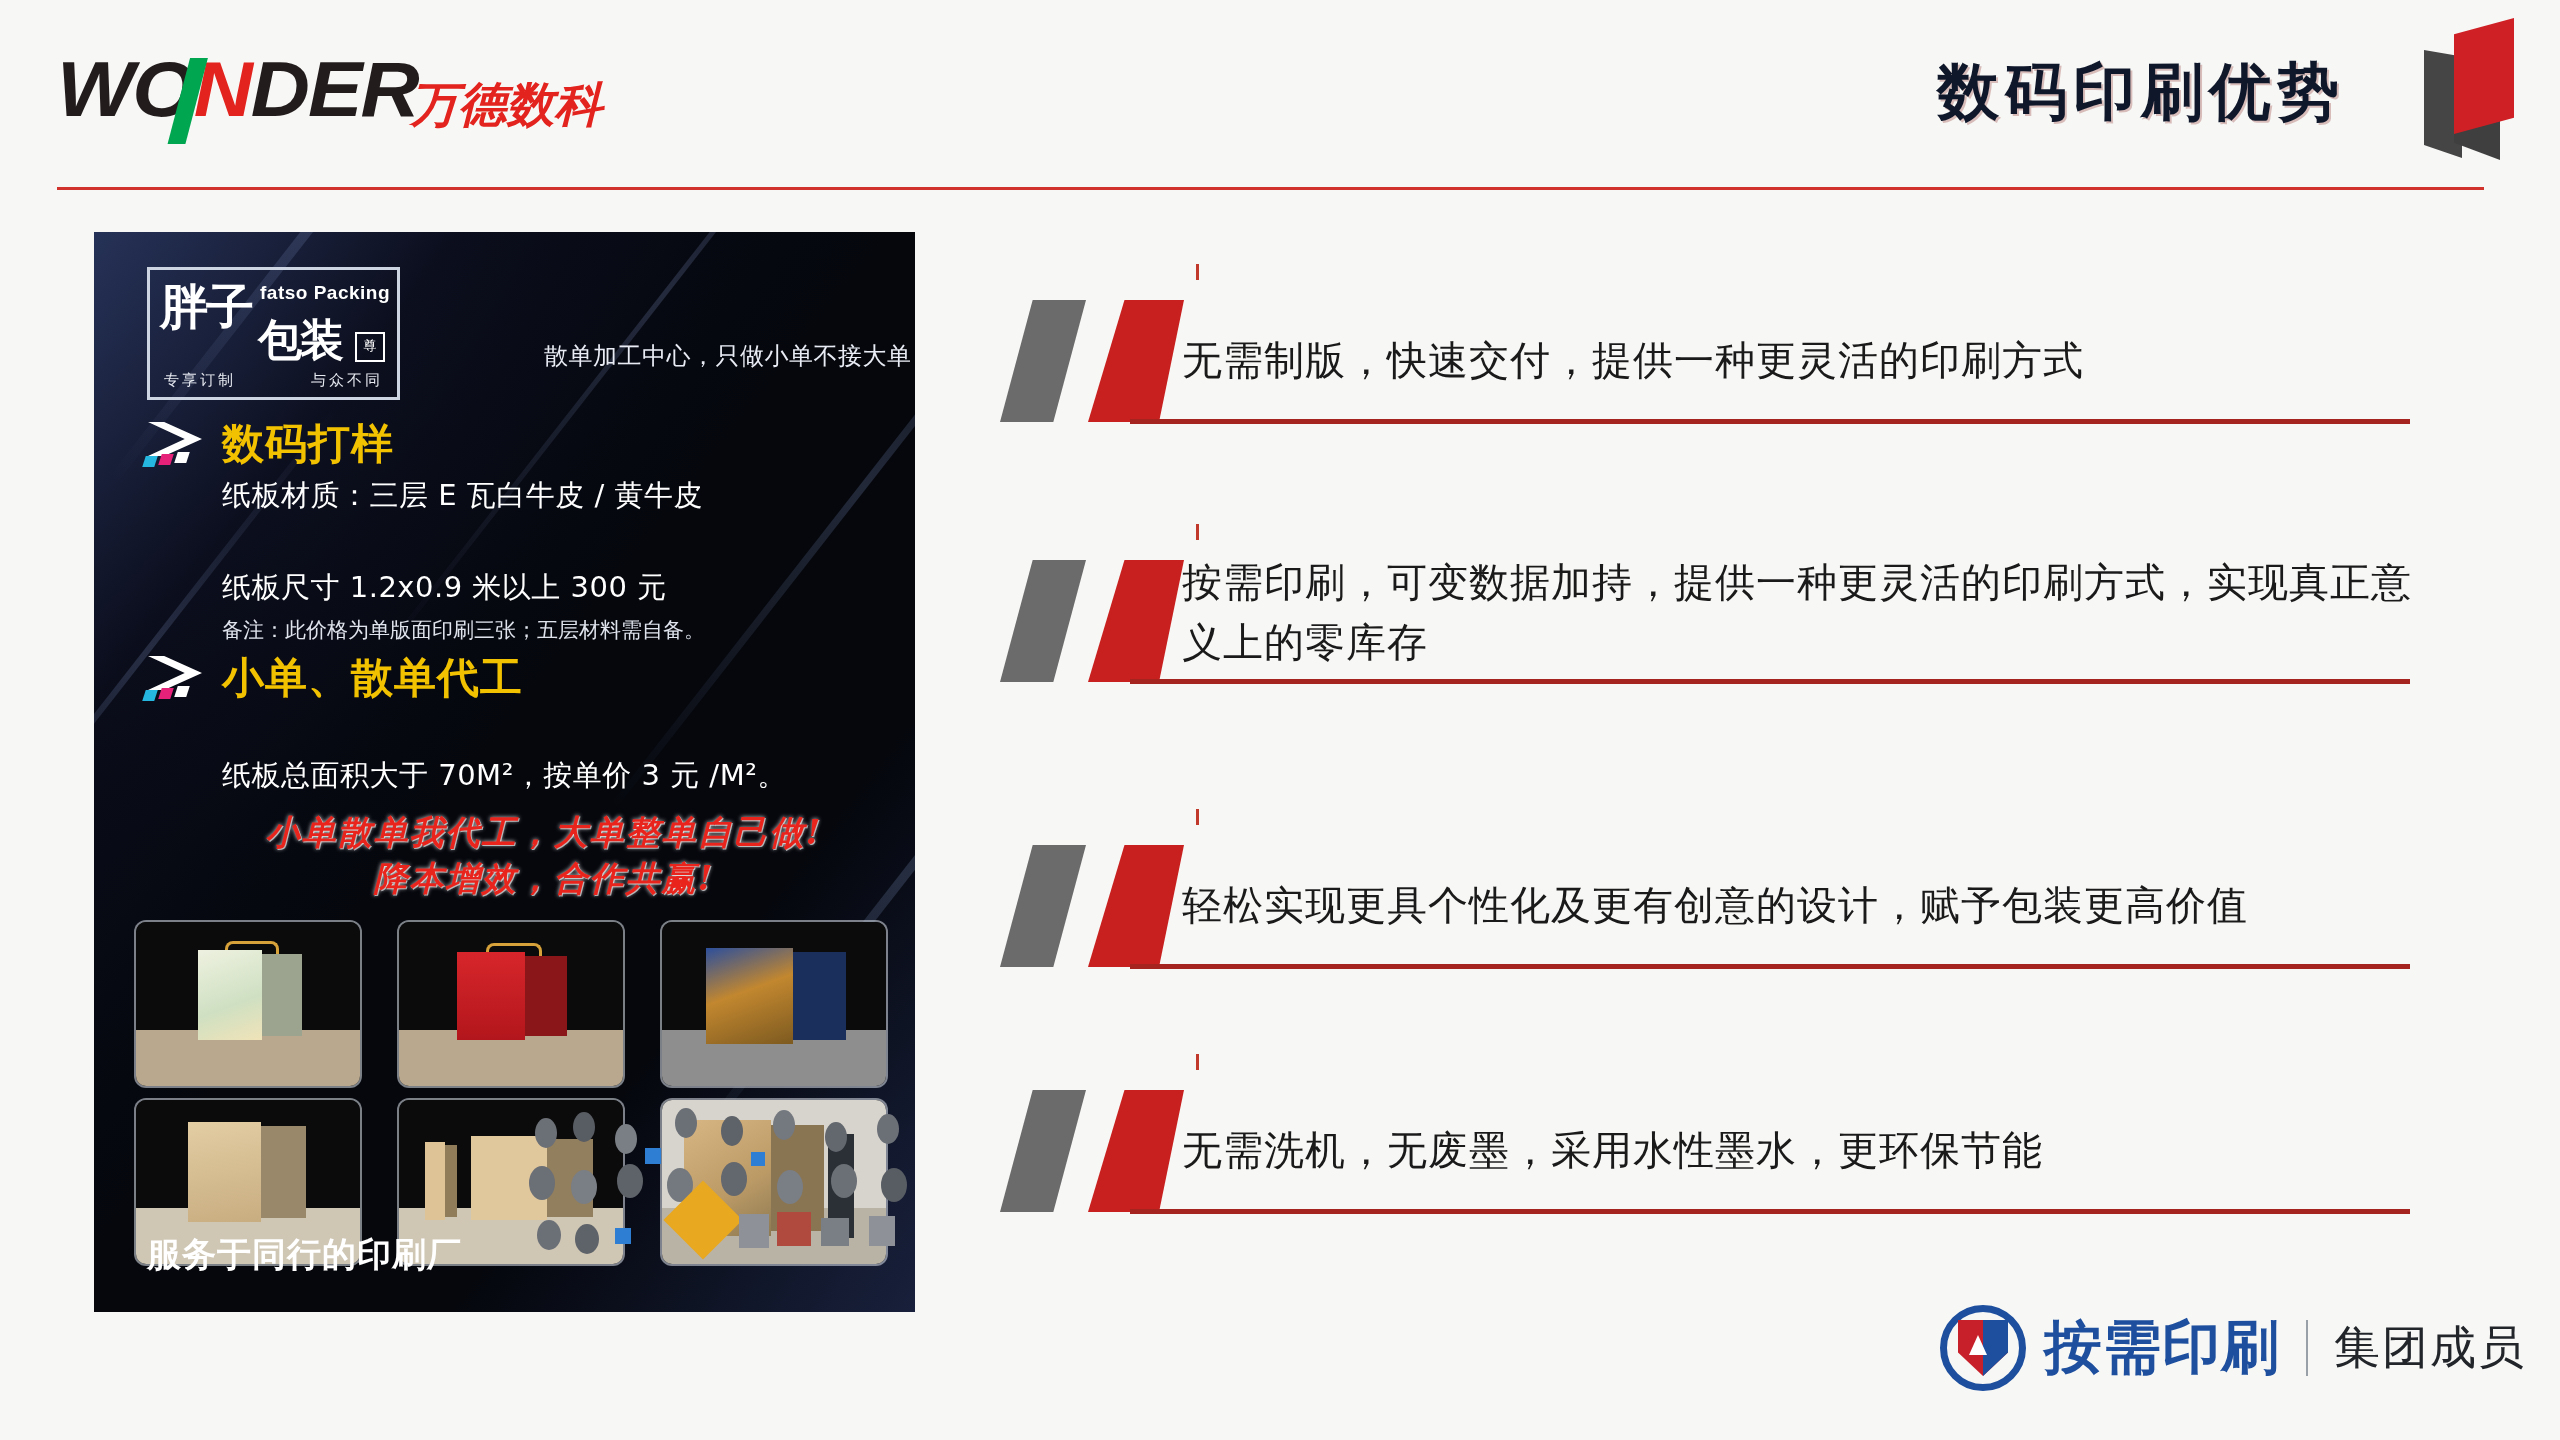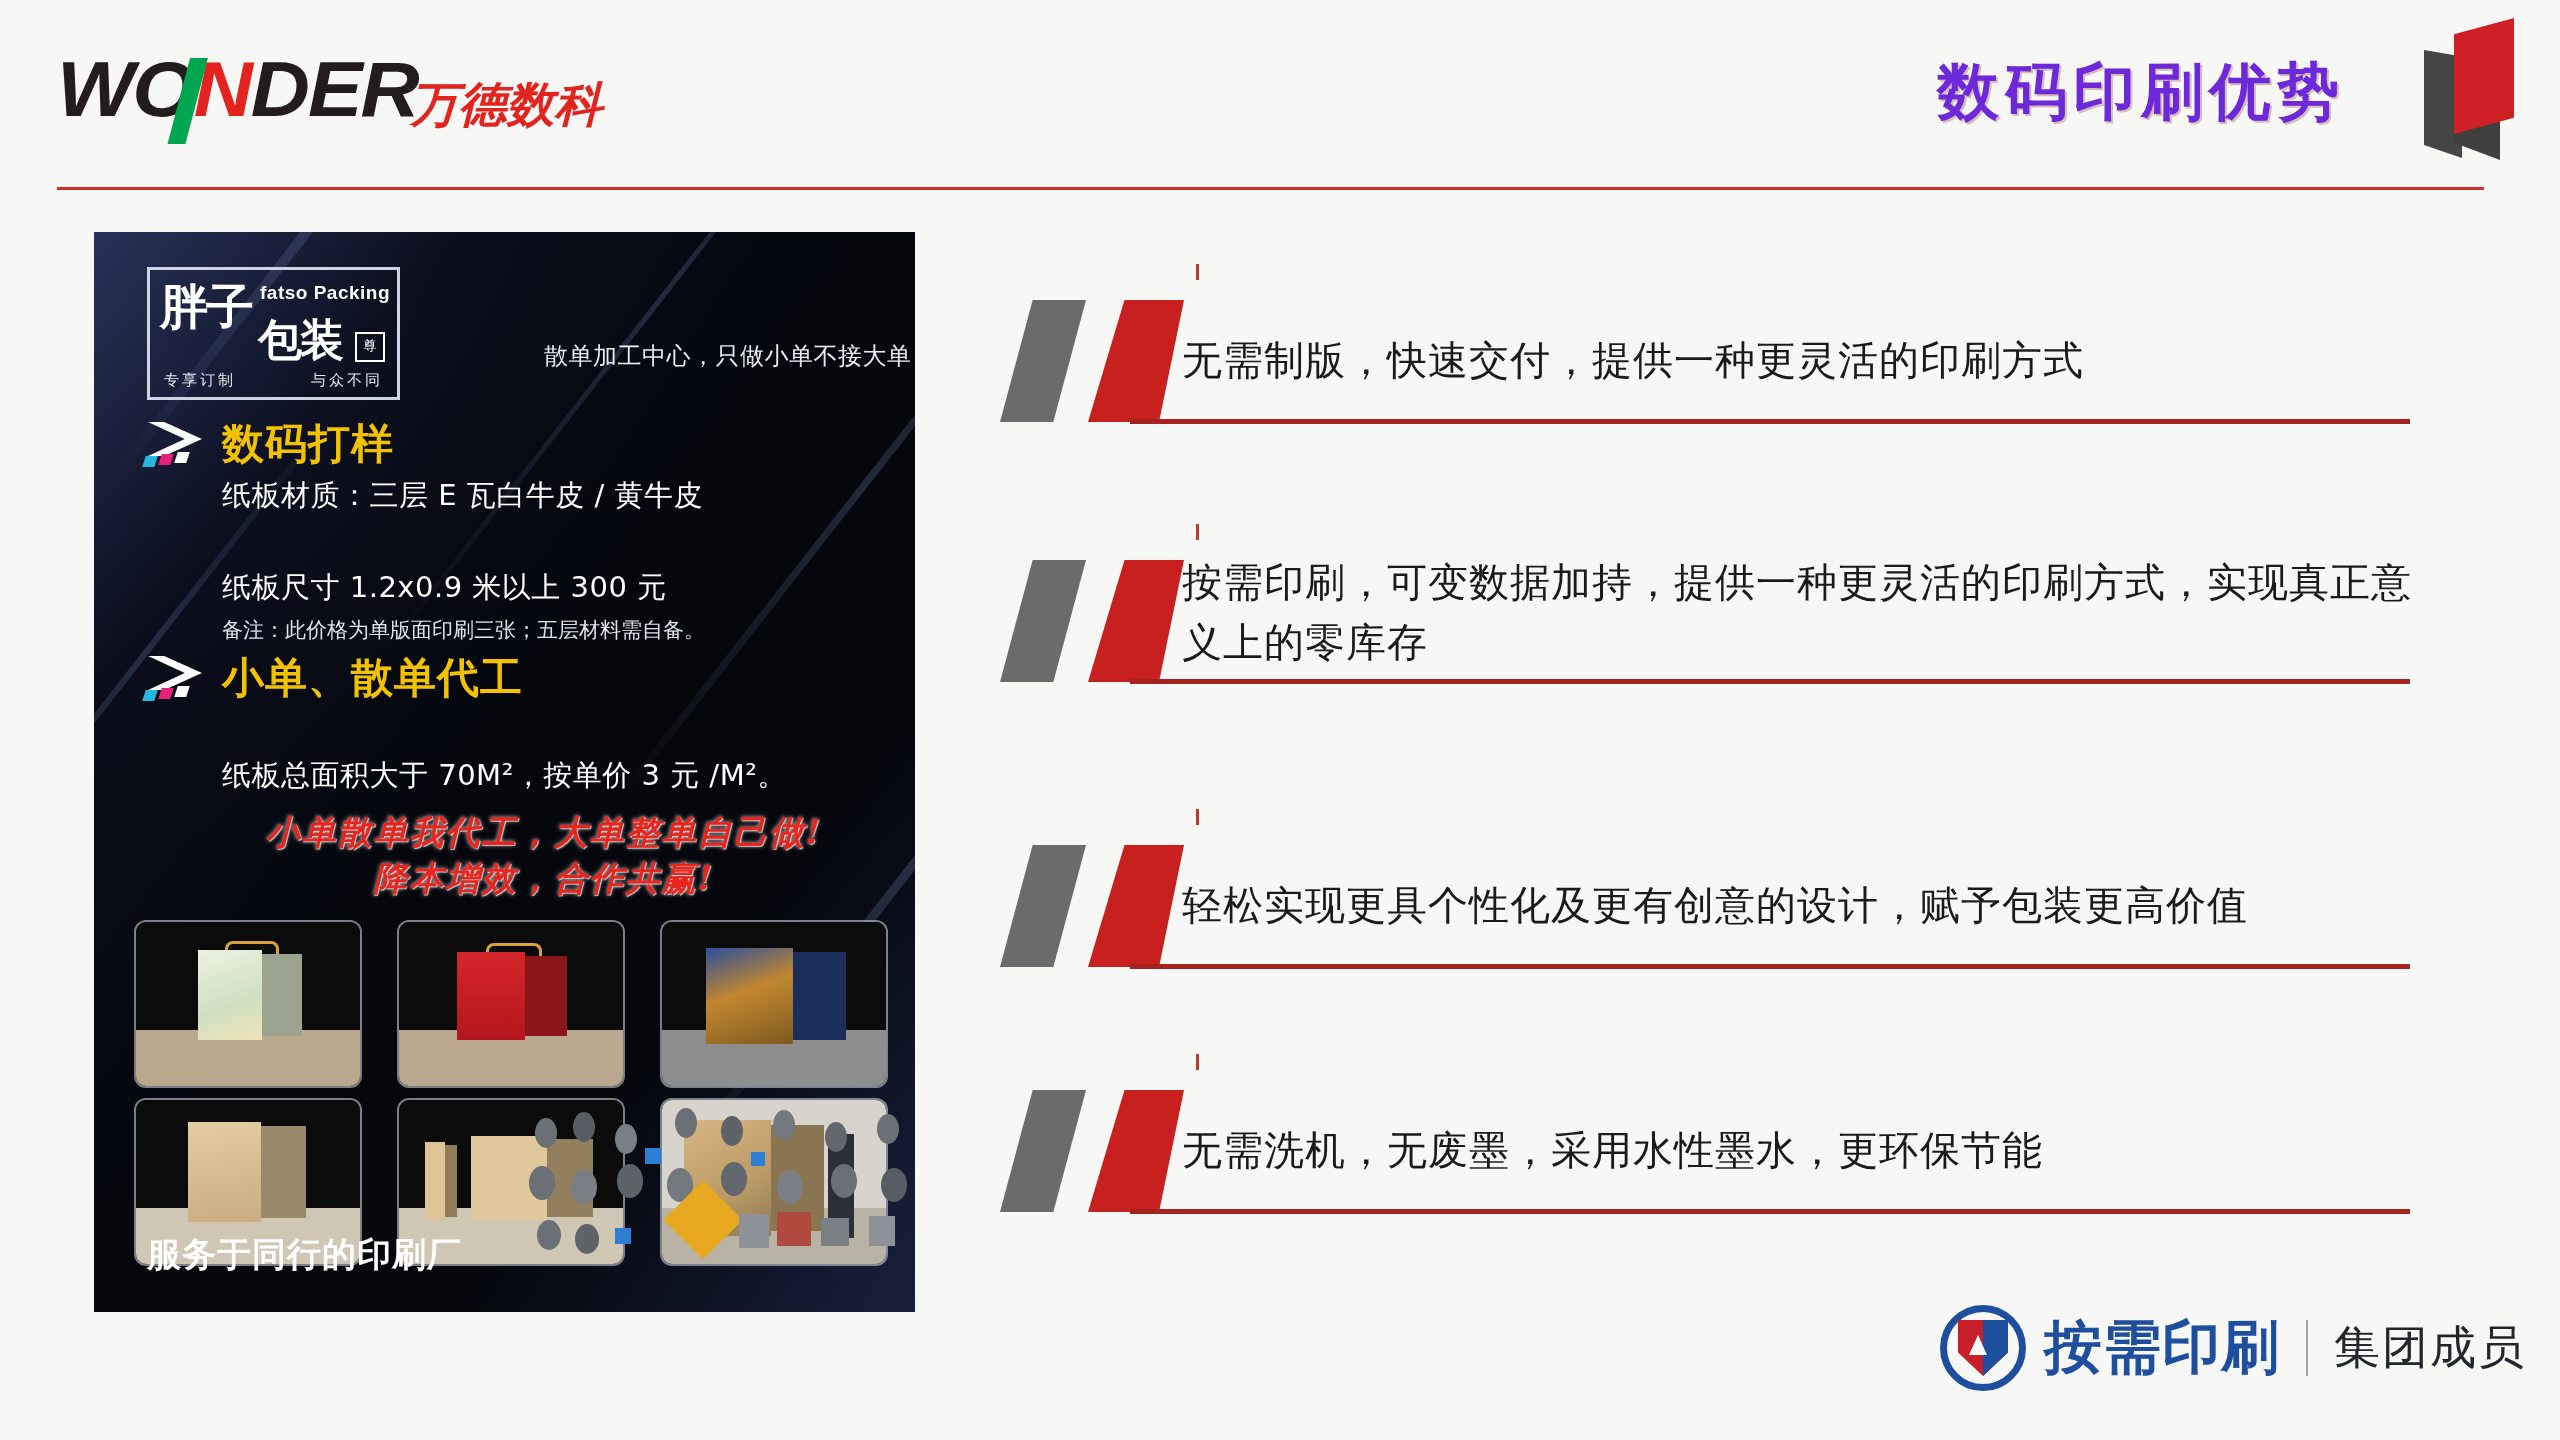--- a/index.html
+++ b/index.html
@@ -24,21 +24,21 @@
     background:#00a650;transform:skewX(-14deg);z-index:0;
   }
   .wd-cn{
     font-size:48px;font-weight:bold;font-style:italic;color:#e3231e;
     line-height:1;margin-left:10px;letter-spacing:0px;
     font-family:"DejaVu Sans","Liberation Sans",sans-serif;
   }
   #header-rule{position:absolute;left:57px;top:187px;width:2427px;height:3px;background:#d1322c;}
   #page-title{
     position:absolute;right:215px;top:50px;
-    font-size:62px;font-weight:bold;color:#6d28d9;letter-spacing:6px;
+    font-size:62px;font-weight:bold;color:#0f172a;letter-spacing:6px;
     font-family:Liberation Serif, serif;
     text-shadow:2px 2px 0 rgba(120,10,8,.25);
   }
   
   #corner-mark{position:absolute;right:40px;top:8px;width:104px;height:150px;}
   #corner-mark .cm-grey{
     position:absolute;left:8px;top:42px;width:38px;height:108px;
     background:#454545;
     clip-path:polygon(0 0,100% 6%,100% 100%,0 88%);
   }

